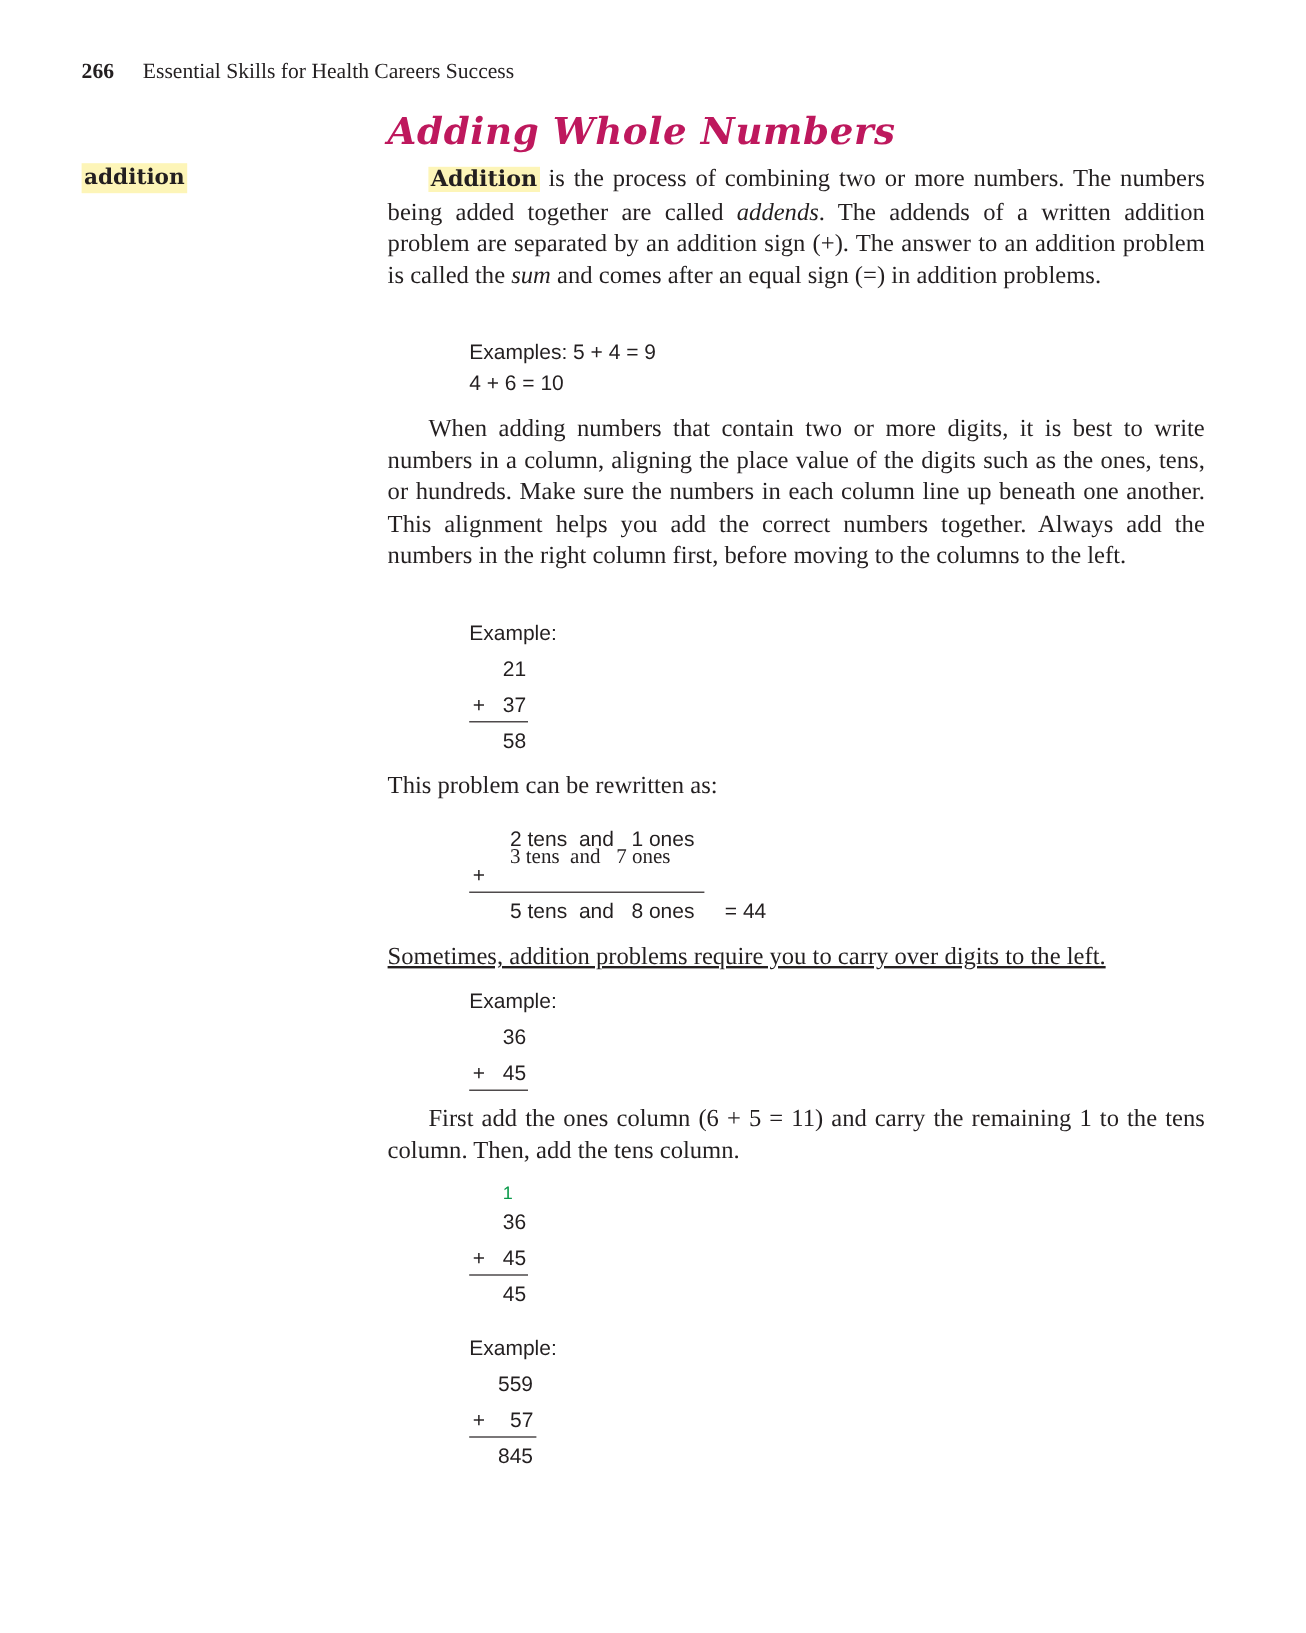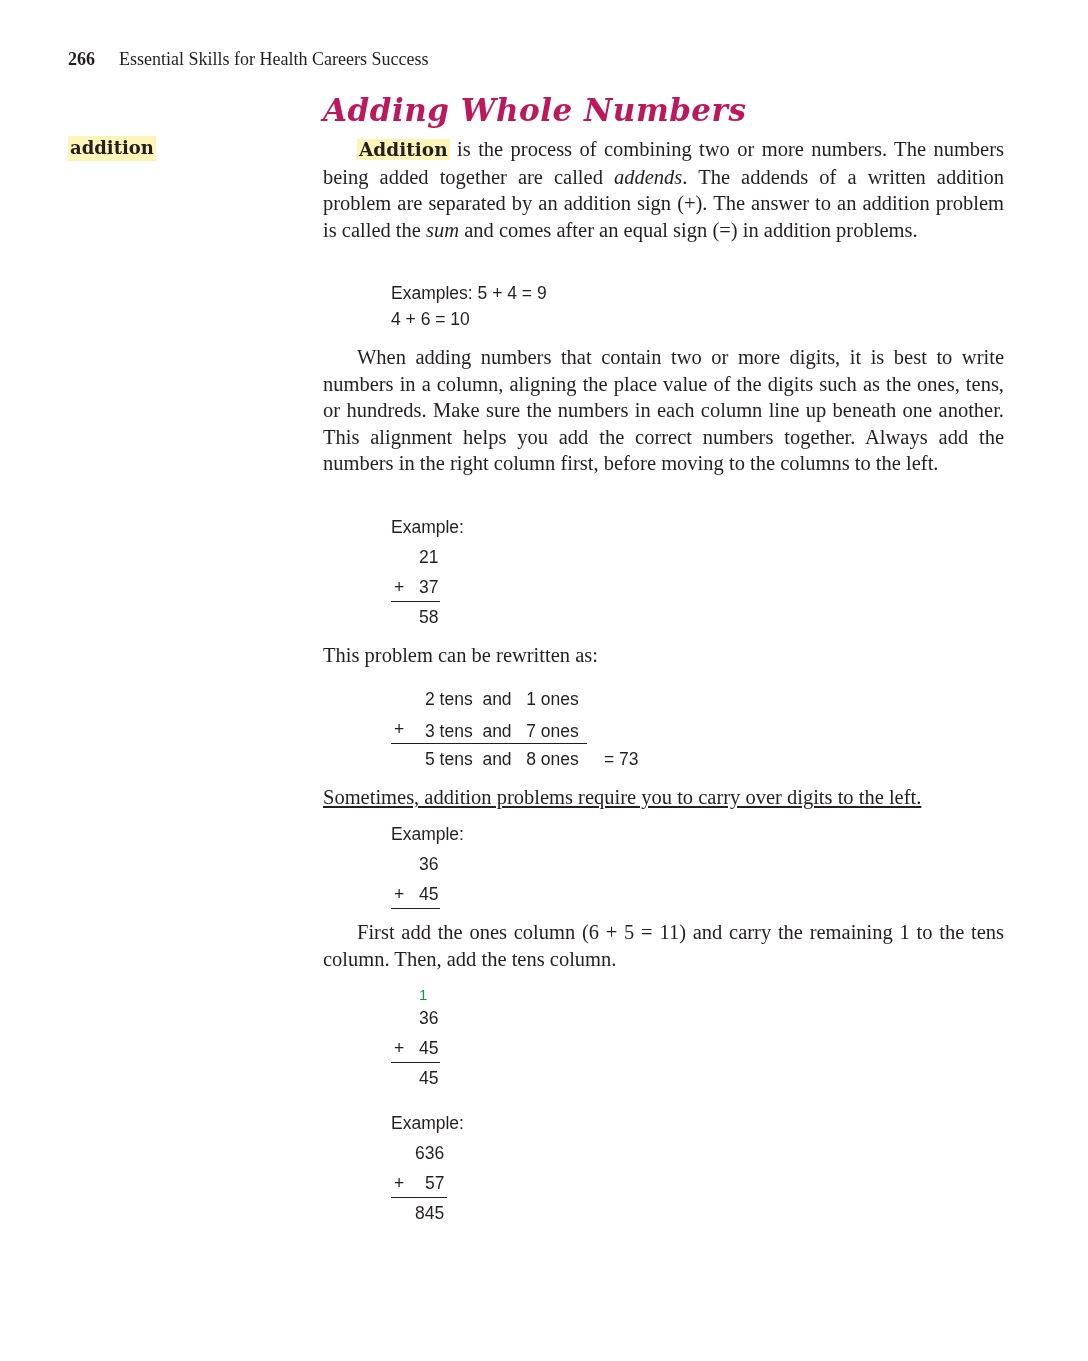--- a/index.html
+++ b/index.html
@@ -47,24 +47,24 @@
   <div class="row" style="top:60px; left:28px;">37</div>
   <div class="rule" style="top:84px; left:0; width:49px;"></div>
   <div class="row" style="top:90px; left:28px;">58</div>
 </div>
 
 <div class="para" style="top:642px;">This problem can be rewritten as:</div>
 
 <div class="ex" style="left:391px; top:689px;">
   <div class="row" style="top:0; left:34px;">2 tens  and   1 ones</div>
   <div class="row" style="top:30px; left:3px;">+</div>
-  <div class="row" style="top:32px; left:34px;">3 tens  and   7 ones</div>
+  <div class="row" style="top:14px; left:34px;font-family:Liberation Serif, serif;">3 tens  and   7 ones</div>
   <div class="rule" style="top:54px; left:0; width:196px;"></div>
   <div class="row" style="top:60px; left:34px;">5 tens  and   8 ones</div>
-  <div class="row" style="top:60px; left:213px;">= 73</div>
+  <div class="row" style="top:60px; left:213px;">= 44</div>
 </div>
 
 <div class="para" style="top:784px;text-decoration:underline;">Sometimes, addition problems require you to carry over digits to the left.</div>
 
 <div class="ex" style="left:391px; top:824px;">
   <div class="row" style="top:0;">Example:</div>
   <div class="row" style="top:30px; left:28px;">36</div>
   <div class="row" style="top:60px; left:3px;">+</div>
   <div class="row" style="top:60px; left:28px;">45</div>
   <div class="rule" style="top:84px; left:0; width:49px;"></div>
@@ -76,18 +76,18 @@
   <div class="row green" style="top:0; left:28px; font-size:15px;">1</div>
   <div class="row" style="top:22px; left:28px;">36</div>
   <div class="row" style="top:52px; left:3px;">+</div>
   <div class="row" style="top:52px; left:28px;">45</div>
   <div class="rule" style="top:76px; left:0; width:49px;"></div>
   <div class="row" style="top:82px; left:28px;">45</div>
 </div>
 
 <div class="ex" style="left:391px; top:1113px;">
   <div class="row" style="top:0;">Example:</div>
-  <div class="row" style="top:30px; left:24px;">636</div>
+  <div class="row" style="top:30px; left:24px;">559</div>
   <div class="row" style="top:60px; left:3px;">+</div>
   <div class="row" style="top:60px; left:34px;">57</div>
   <div class="rule" style="top:84px; left:0; width:56px;"></div>
   <div class="row" style="top:90px; left:24px;">845</div>
 </div>
 
 </body></html>

